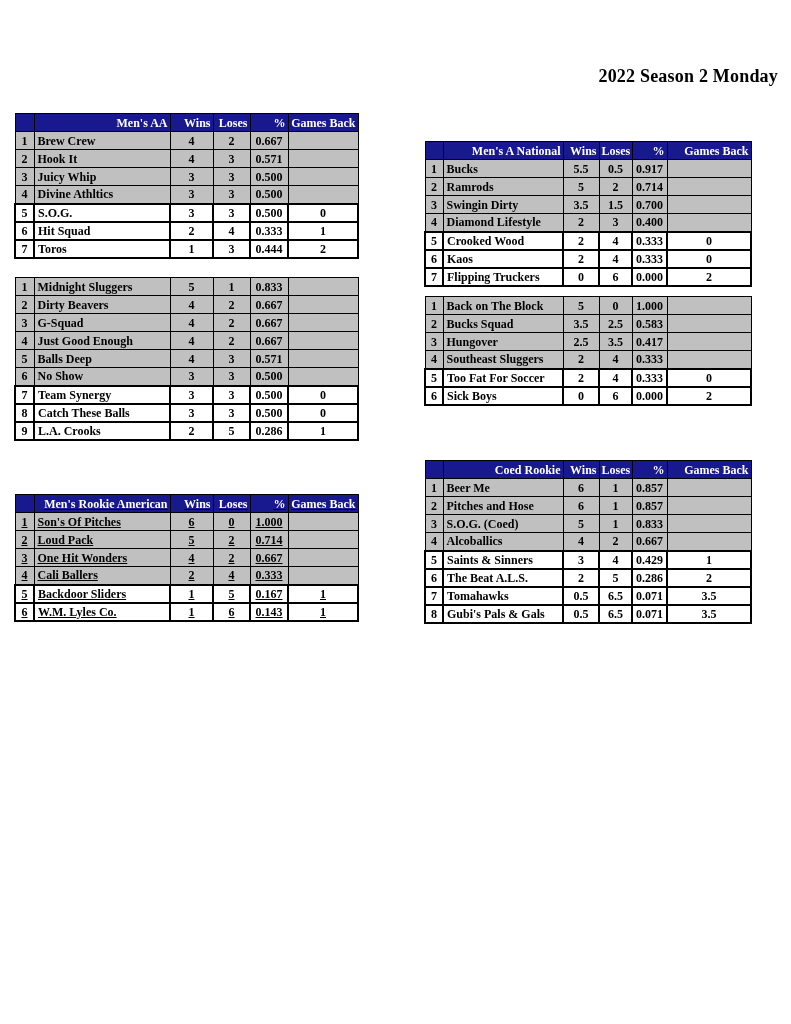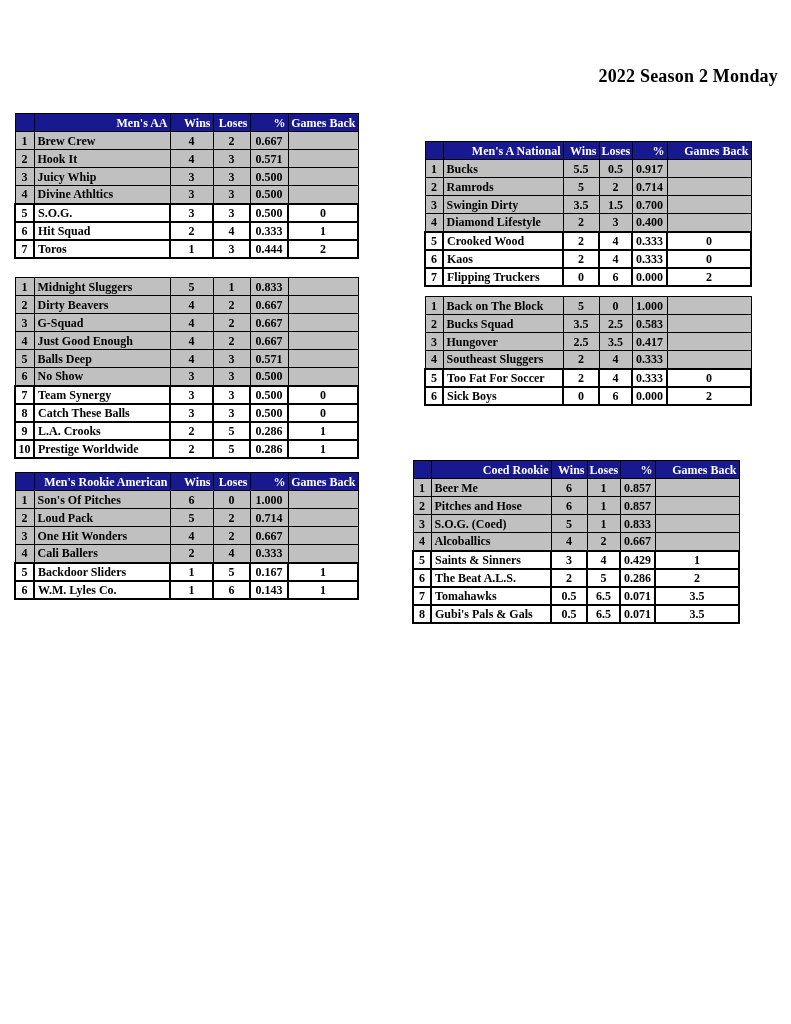--- a/index.html
+++ b/index.html
@@ -14,22 +14,22 @@
     position:absolute; top:66px; left:0; width:778px;
     text-align:right;
     font-size:18px; font-weight:bold;
     letter-spacing:0.2px;
   }
   .tbl { position:absolute; }
   .pos-0 { left:14px;  top:113px; width:345px; }
   .pos-1 { left:424px; top:113px; width:328px;margin-top:28px; }
   .pos-2 { left:14px;  top:277px; width:345px; }
   .pos-3 { left:424px; top:296px; width:328px; }
-  .pos-4 { left:14px;  top:472px; width:345px; }
-  .pos-5 { left:412px; top:460px; width:328px; }
+  .pos-4 { left:14px;  top:494px; width:345px;text-decoration:underline; }
+  .pos-5 { left:424px; top:460px; width:328px; }
 
   table.standings {
     border-collapse:collapse;
     width:100%;
     table-layout:fixed;
   }
   .standings th, .standings td {
     border:1px solid var(--border, #000);
     height:18px;
     padding:0 2px;
@@ -298,28 +298,20 @@
           <td class="num">0</td>
         </tr>
         <tr class="below">
           <td class="rank">9</td>
           <td class="team">L.A. Crooks</td>
           <td class="num">2</td>
           <td class="num">5</td>
           <td class="num">0.286</td>
           <td class="num">1</td>
         </tr>
-        <tr class="below">
-          <td class="rank">10</td>
-          <td class="team">Prestige Worldwide</td>
-          <td class="num">2</td>
-          <td class="num">5</td>
-          <td class="num">0.286</td>
-          <td class="num">1</td>
-        </tr>
       </tbody>
     </table>
   </div>
 <div class="tbl tbl-right pos-3">
     <table class="standings">
       <colgroup>
         <col class="c-rank">
         <col class="c-team">
         <col class="c-wins">
         <col class="c-loses">

